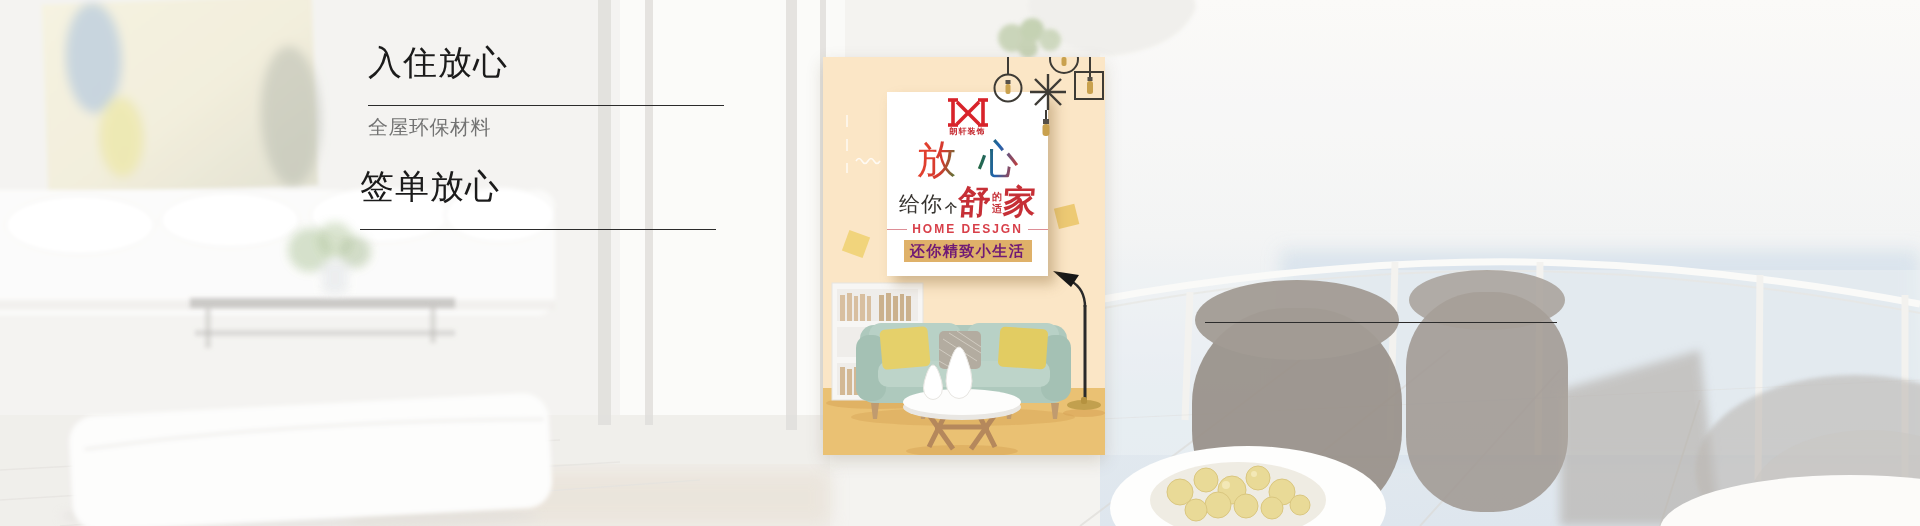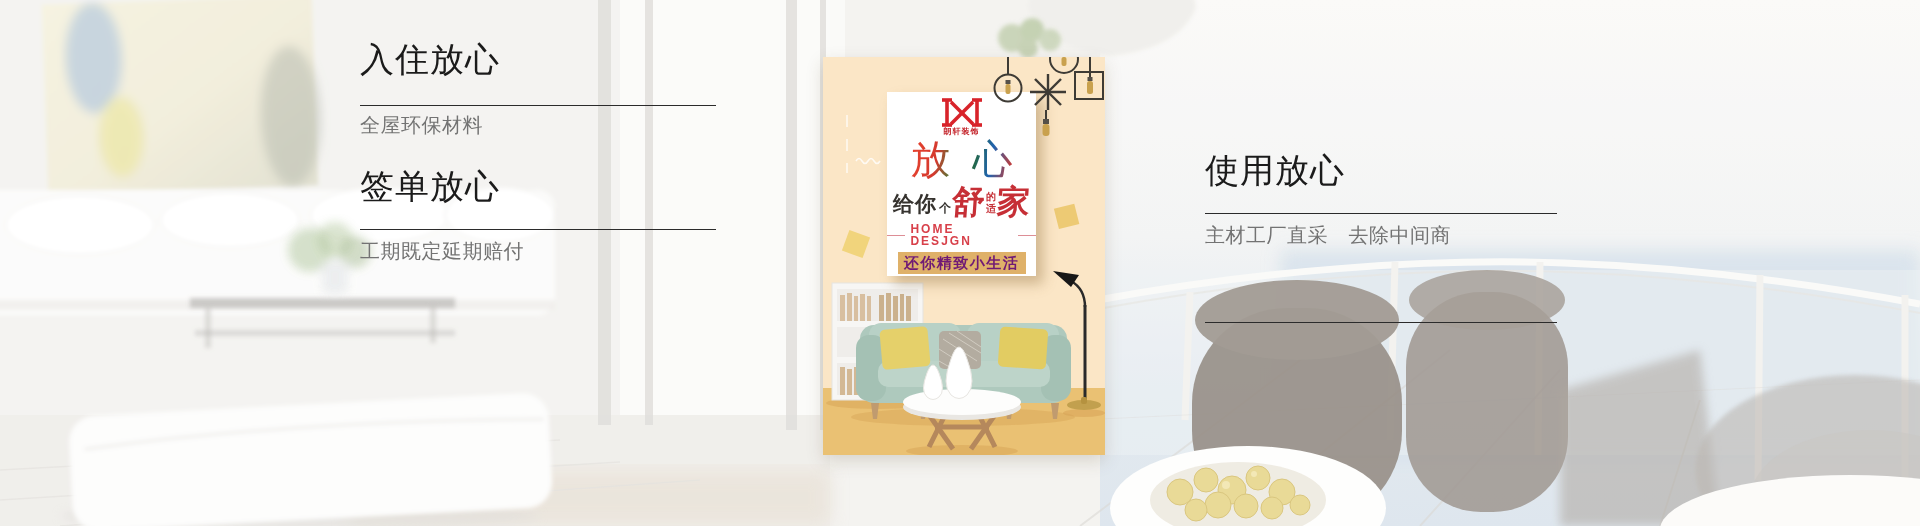--- a/index.html
+++ b/index.html
@@ -6,40 +6,40 @@
   body{font-family:"Liberation Sans","DejaVu Sans",sans-serif;background:#fff;}
   #stage{position:relative;width:1920px;height:526px;overflow:hidden;background:#f3f2ef;}
   #stage svg{display:block;}
   .bg{position:absolute;left:0;top:0;width:1920px;height:526px;}
 
   
   .feature{position:absolute;width:356px;}
   .feature h2{margin:0;font-size:34px;font-weight:400;color:#1b1b1b;letter-spacing:1px;line-height:1.1;}
   .feature hr{border:none;border-top:1px solid #2b2b2b;margin:24px 0 9px 0;width:100%;}
   .feature p{margin:0;font-size:20px;color:#737373;line-height:1.2;letter-spacing:.5px;}
-  #feat-l1{left:360px;top:44px;font-family:Liberation Mono, monospace;}
+  #feat-l1{left:368px;top:44px;}
   #feat-l2{left:360px;top:168px;}
   #feat-r1{left:1205px;top:152px;width:352px;}
   #feat-r2{left:1205px;top:298px;width:352px;}
 
   
   #poster{position:absolute;left:823px;top:57px;width:282px;height:398px;
           background:#fbe6c6;overflow:hidden;box-shadow:0 6px 16px rgba(90,70,40,.18);}
   #poster .floor{position:absolute;left:0;top:331px;width:282px;height:67px;background:#eac173;}
   #poster-scene,#poster-lights{position:absolute;left:0;top:0;}
 
-  #poster-card{position:absolute;left:64px;top:35px;width:149px;height:184px;background:#fff;
+  #poster-card{position:absolute;left:64px;top:35px;width:161px;height:184px;background:#fff;
                box-shadow:7px 8px 12px rgba(140,105,55,.38);display:flex;flex-direction:column;
                align-items:center;padding-top:5px;box-sizing:border-box;}
   .logo-name{font-size:8px;font-weight:bold;color:#c4242b;letter-spacing:1px;line-height:1;margin-top:1px;}
   .headline{margin-top:3px;font-size:40px;font-weight:400;line-height:1;letter-spacing:22px;margin-right:-22px;
             background:linear-gradient(100deg,#e8432e 0%,#d4392e 22%,#2e8b3a 38%,#24683c 50%,#1f63b0 64%,#d4392e 82%,#2e8b3a 100%);
             -webkit-background-clip:text;background-clip:text;color:transparent;}
   .subline{margin-top:6px;display:flex;align-items:flex-end;line-height:1;color:#c62f36;}
-  .subline .lead{font-size:21px;font-weight:700;color:#35322e;padding-bottom:4px;letter-spacing:1px;}
+  .subline .lead{font-size:21px;font-weight:400;color:#35322e;padding-bottom:4px;letter-spacing:1px;}
   .subline .small{font-size:12px;font-weight:700;color:#35322e;padding:0 1px 4px 2px;}
   .subline .accent{font-size:33px;font-weight:800;font-family:"DejaVu Serif","Liberation Serif",serif;
                    transform:skewX(-4deg);}
   .subline .stack{display:flex;flex-direction:column;font-size:10px;font-weight:700;line-height:1.15;
                   padding:0 1px 4px 1px;}
   .tagline{margin-top:5px;display:flex;align-items:center;gap:5px;}
   .tagline .tl-line{width:20px;height:1px;background:#dd8e96;}
   .tagline .tl-text{font-size:12px;font-weight:700;color:#d8404a;letter-spacing:2px;line-height:1;}
   .slogan-band{margin-top:5px;width:128px;height:22px;background:#dfb169;color:#701a75;
                font-size:15px;font-weight:700;letter-spacing:1.5px;line-height:22px;text-align:center;}
@@ -196,26 +196,20 @@
   </div>
 
   <div class="feature" id="feat-l1">
     <h2>入住放心</h2>
     <hr>
     <p>全屋环保材料</p>
   </div>
   <div class="feature" id="feat-l2">
     <h2>签单放心</h2>
     <hr>
-    <p>工期既定延期赔付</p>
-  </div>
-  <div class="feature" id="feat-r1">
-    <h2>使用放心</h2>
-    <hr>
-    <p>主材工厂直采　去除中间商</p>
   </div>
   <div class="feature" id="feat-r2">
     <hr>
   </div>
 
   <div id="poster">
     <div class="floor"></div>
 
     <svg id="poster-scene" width="282" height="398" viewBox="0 0 282 398">
 

